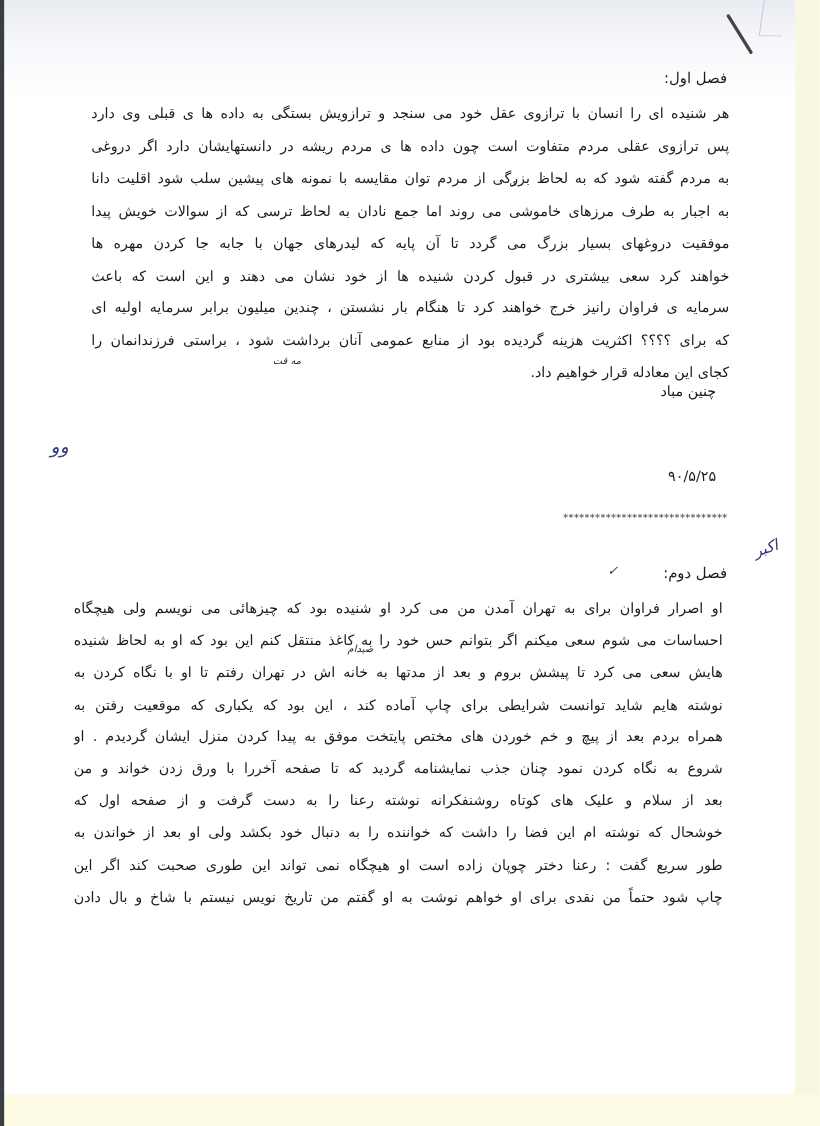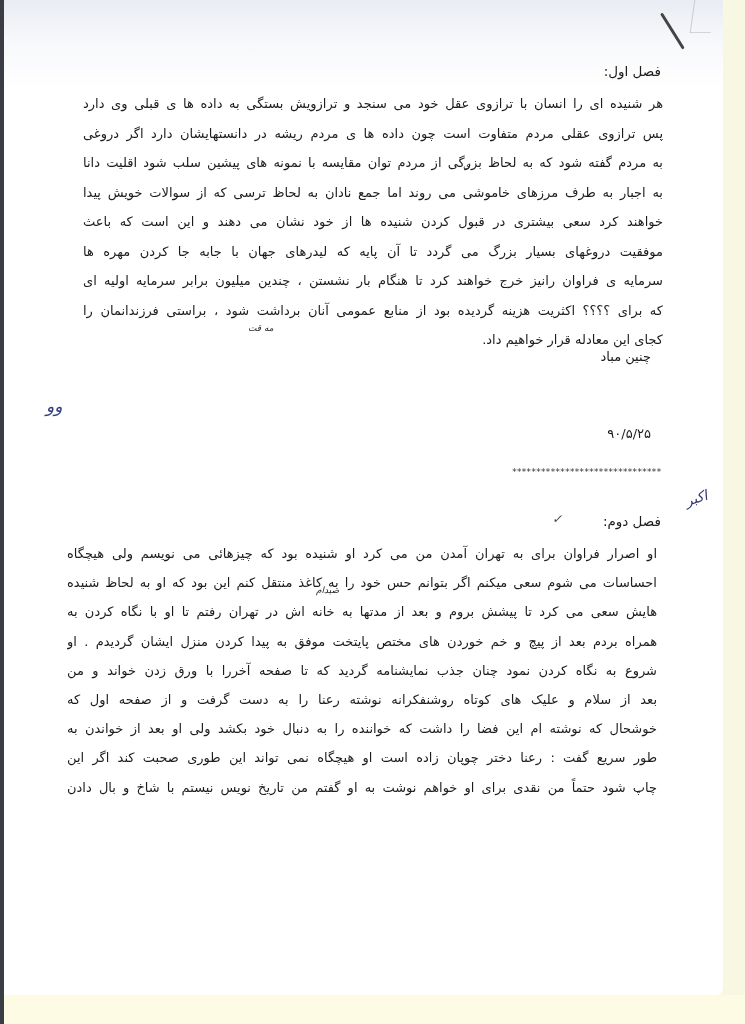--- a/index.html
+++ b/index.html
@@ -139,38 +139,39 @@
 <div class="corner-mark"></div>
 <div class="pen-stroke"></div>
 
 <div class="heading" style="right:84px; top:63px;">فصل اول:</div>
 
 <div class="para" style="top:89px;">
   <div class="line">هر شنیده ای را انسان با ترازوی عقل خود می سنجد و ترازویش بستگی به داده ها ی قبلی وی دارد</div>
   <div class="line">پس ترازوی عقلی مردم متفاوت است چون داده ها ی مردم ریشه در دانستهایشان دارد اگر دروغی</div>
   <div class="line">به مردم گفته شود که به لحاظ بزرگی از مردم توان مقایسه با نمونه های پیشین سلب شود اقلیت دانا</div>
   <div class="line">به اجبار به طرف مرزهای خاموشی می روند اما جمع نادان به لحاظ ترسی که از سوالات خویش پیدا</div>
+  <div class="line">موفقیت دروغهای بسیار بزرگ می گردد تا آن پایه که لیدرهای جهان با جابه جا کردن مهره ها</div>
   <div class="line">خواهند کرد سعی بیشتری در قبول کردن شنیده ها از خود نشان می دهند و این است که باعث</div>
-  <div class="line">موفقیت دروغهای بسیار بزرگ می گردد تا آن پایه که لیدرهای جهان با جابه جا کردن مهره ها</div>
   <div class="line">سرمایه ی فراوان رانیز خرج خواهند کرد تا هنگام بار نشستن ، چندین میلیون برابر سرمایه اولیه ای</div>
   <div class="line">که برای ؟؟؟؟ اکثریت هزینه گردیده بود از منابع عمومی آنان برداشت شود ، براستی فرزندانمان را</div>
   <div class="line last">کجای این معادله قرار خواهیم داد.</div>
 </div>
 
 <div class="heading" style="right:94px; top:349px; font-size:13px;">چنین مباد</div>
 <div class="heading" style="right:94px; top:426px; font-size:13px;">۹۰/۵/۲۵</div>
 
 <div class="stars">*******************************</div>
 
 <div class="heading" style="right:84px; top:513px;">فصل دوم:</div>
 
 <div class="para para2" style="top:539px; right:88px; width:590px;">
   <div class="line">او اصرار فراوان برای به تهران آمدن من می کرد او شنیده بود که چیزهائی می نویسم ولی هیچگاه</div>
   <div class="line">احساسات می شوم سعی میکنم اگر بتوانم حس خود را به کاغذ منتقل کنم این بود که او به لحاظ شنیده</div>
   <div class="line">هایش سعی می کرد تا پیشش بروم و بعد از مدتها به خانه اش در تهران رفتم تا او با نگاه کردن به</div>
+  <div class="line">نوشته هایم شاید توانست شرایطی برای چاپ آماده کند ، این بود که یکباری که موقعیت رفتن به</div>
   <div class="line">همراه بردم بعد از پیچ و خم خوردن های مختص پایتخت موفق به پیدا کردن منزل ایشان گردیدم . او</div>
   <div class="line">شروع به نگاه کردن نمود چنان جذب نمایشنامه گردید که تا صفحه آخررا با ورق زدن خواند و من</div>
   <div class="line">بعد از سلام و علیک های کوتاه روشنفکرانه نوشته رعنا را به دست گرفت و از صفحه اول که</div>
   <div class="line">خوشحال که نوشته ام این فضا را داشت که خواننده را به دنبال خود بکشد ولی او بعد از خواندن به</div>
   <div class="line">طور سریع گفت : رعنا دختر چوپان زاده است او هیچگاه نمی تواند این طوری صحبت کند اگر این</div>
   <div class="line">چاپ شود حتماً من نقدی برای او خواهم نوشت به او گفتم من تاریخ نویس نیستم با شاخ و بال دادن</div>
 </div>
 
 <div class="handwriting hw-initials-left">ﻭﻭ</div>
 <div class="handwriting hw-sign-right">اکبر</div>

